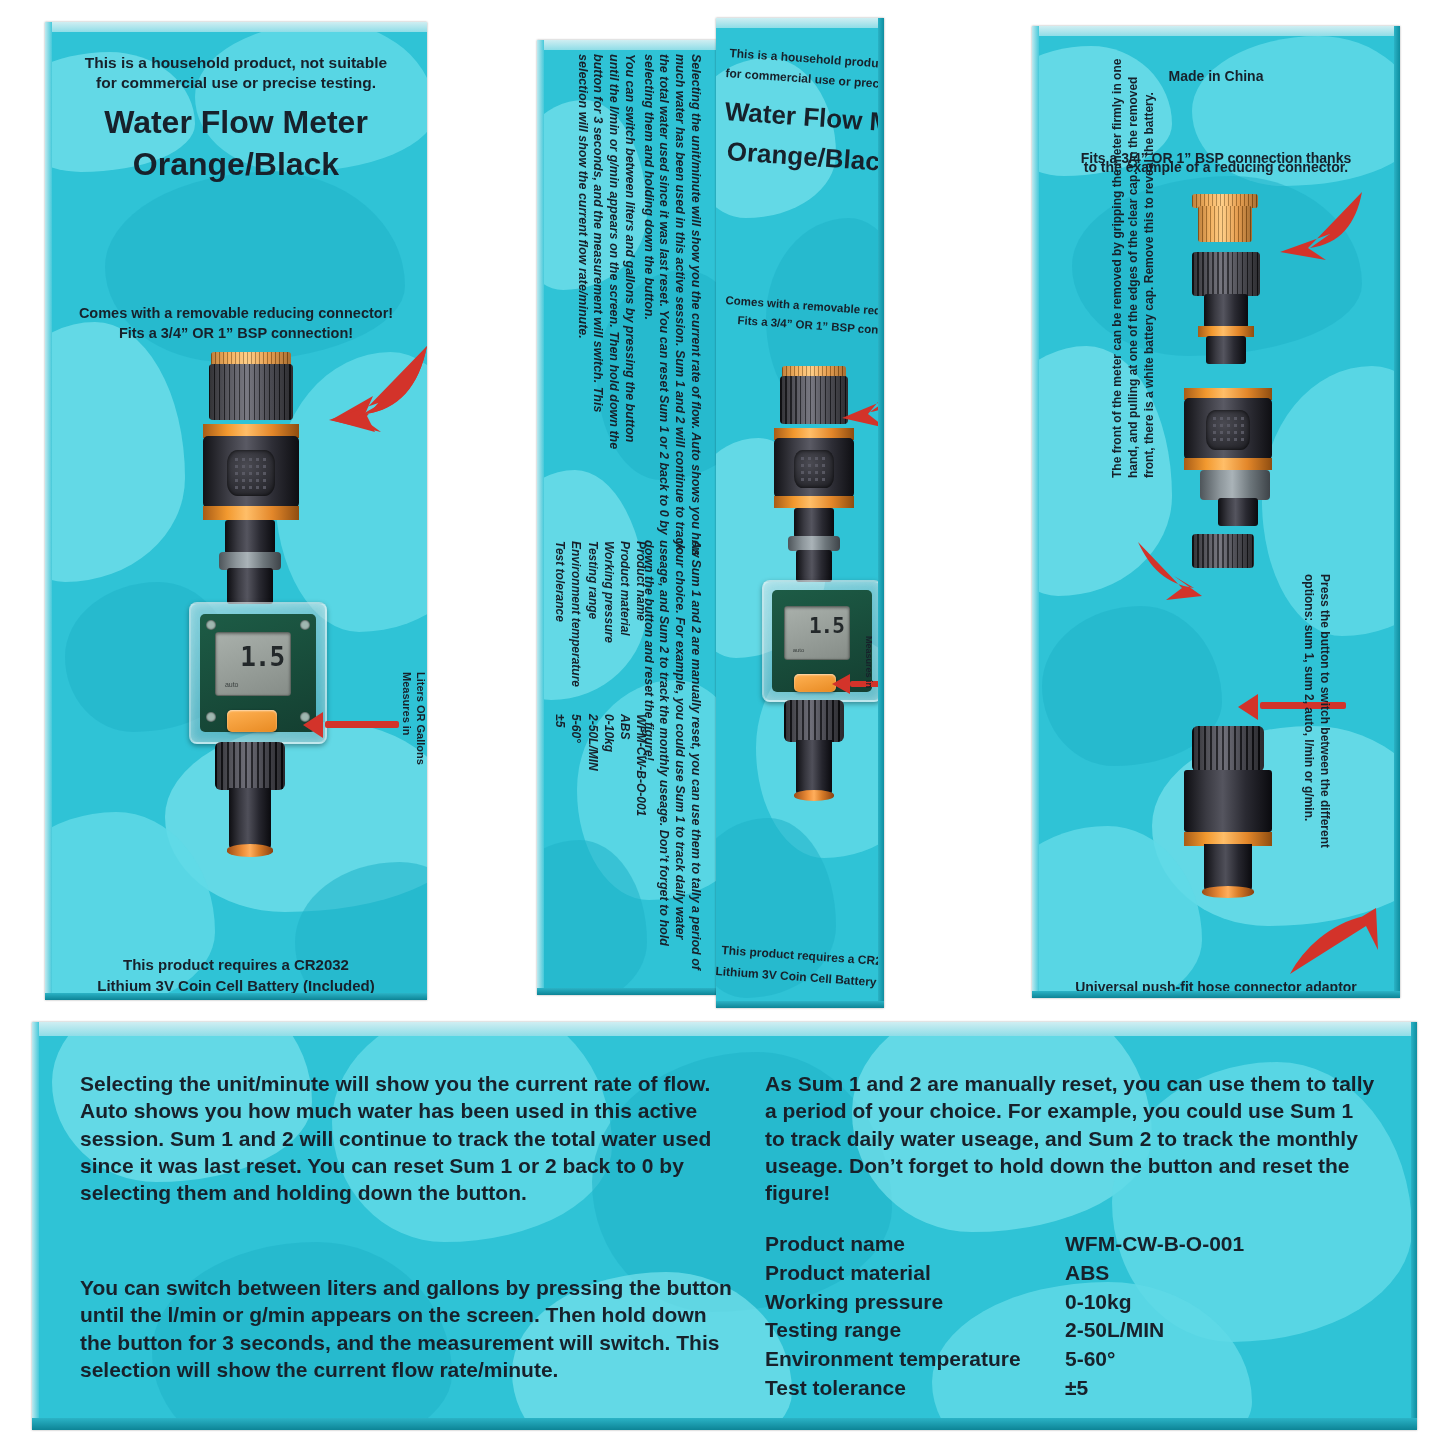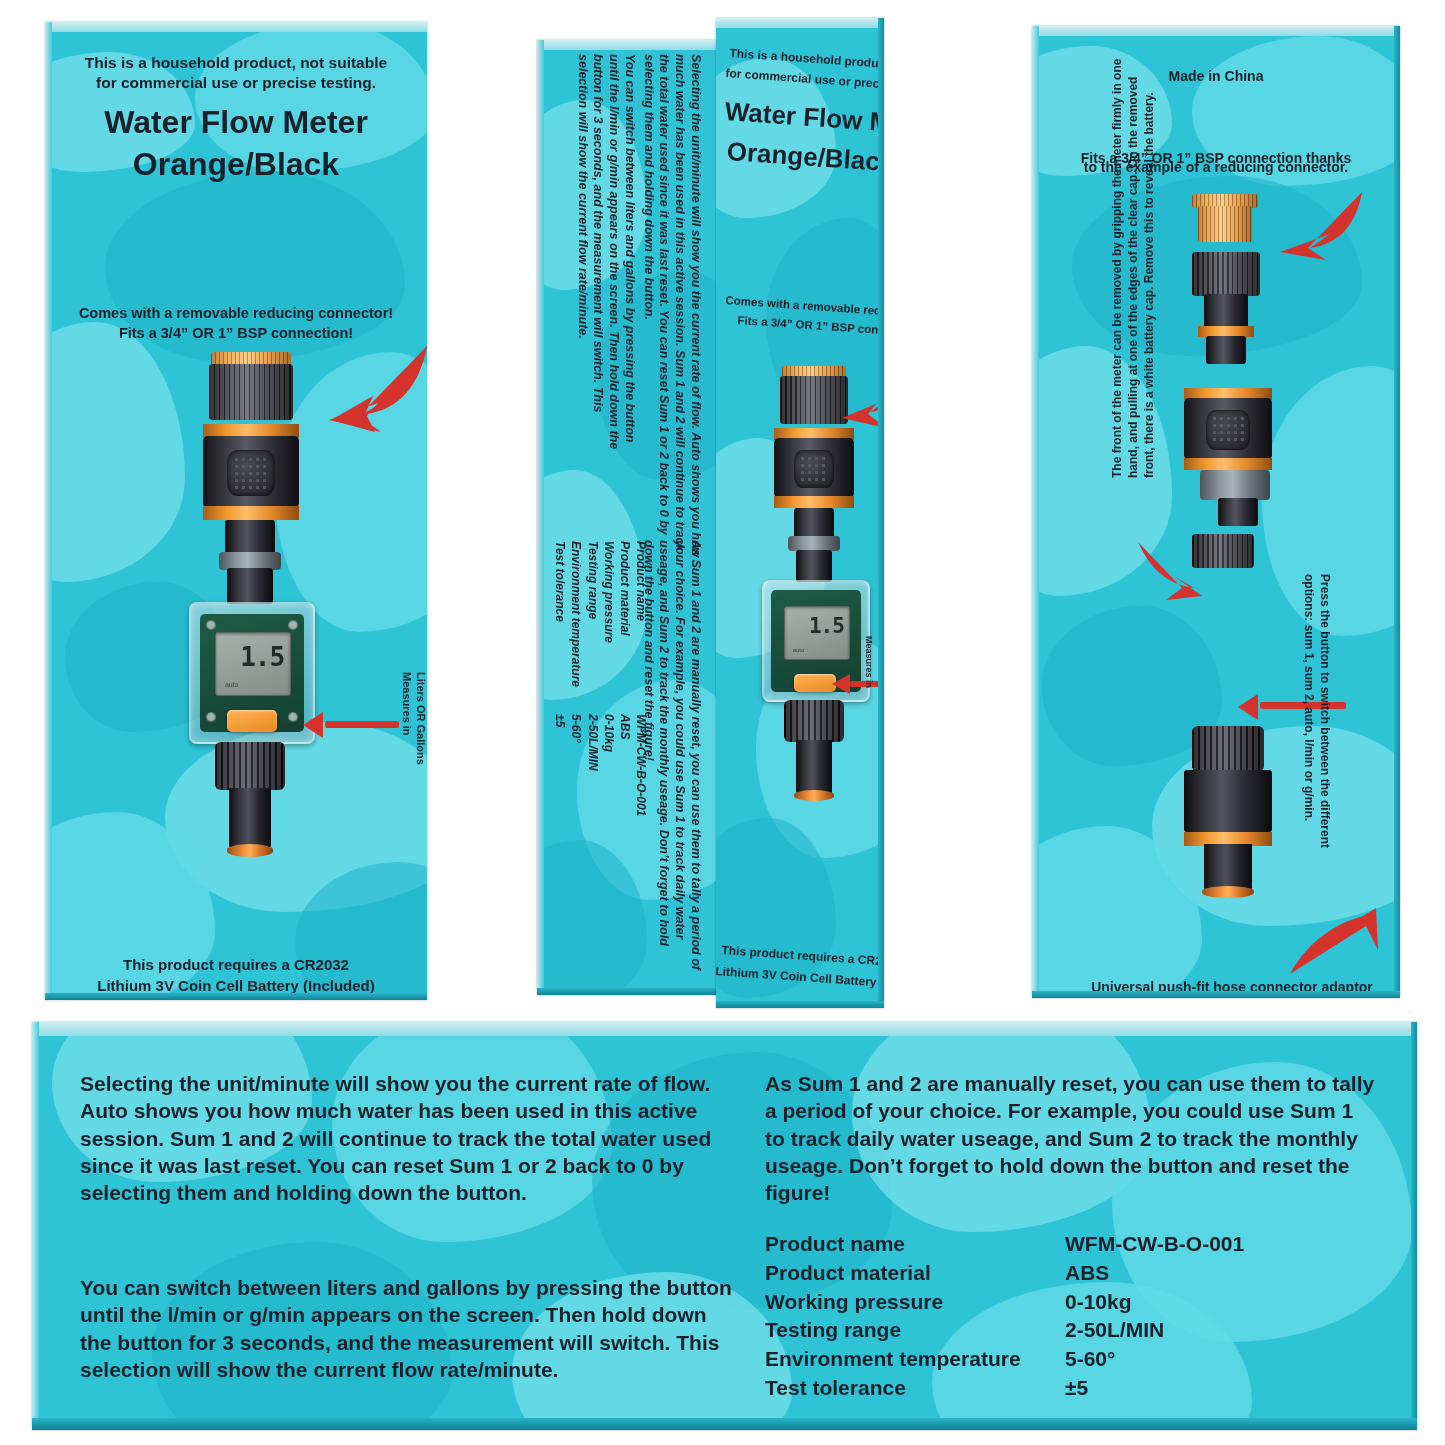--- a/index.html
+++ b/index.html
@@ -86,20 +86,21 @@
   .barrel{
     position:absolute;border-radius:3px;
     background:linear-gradient(90deg,#0d0d11,#3a3a42 25%,#55555f 44%,#2a2a32 70%,#0a0a0e);
   }
   .meterbody{
     position:absolute;border-radius:8px;
     background:linear-gradient(155deg,rgba(210,225,230,.55),rgba(120,140,150,.35));
     border:2px solid rgba(255,255,255,.45);
     box-shadow:inset 0 0 10px rgba(255,255,255,.35), 0 2px 5px rgba(0,0,0,.35);
     overflow:hidden;
+    padding-left:12px;
   }
   .pcb{
     position:absolute;inset:7%;
     background:linear-gradient(160deg,#1d5c46,#143f31);
     border-radius:5px;
   }
   .pcb .via{position:absolute;width:10px;height:10px;border-radius:50%;background:#9fb7b0;box-shadow:inset 0 0 2px #000;}
   .lcd{
     position:absolute;border-radius:3px;
     background:linear-gradient(160deg,#a9b0ab,#868d88);
@@ -431,21 +432,21 @@
       </div>
     <div class="barrel" style="left:152px;top:744px;width:88px;height:62px;"></div>
     <div class="band-orange" style="left:152px;top:806px;width:88px;height:14px;"></div>
     <div class="nipple" style="left:172px;top:818px;width:48px;height:48px;"></div>
     <div class="oring" style="left:170px;top:860px;width:52px;height:12px;"></div>
 
     <svg class="arrow-red" style="left:248px;top:880px;width:100px;height:72px;" viewBox="0 0 100 72">
       <path d="M10 68 C 24 42, 50 18, 84 10 L 60 24 L 96 2 L 98 44 L 86 20 Z" fill="#d3332a"></path>
     </svg>
 
-    <div class="txt center" style="left:0;top:953px;width:368px;font-size:14px;padding-left:16px;">Universal push-fit hose connector adaptor</div>
+    <div class="txt center" style="left:0;top:953px;width:368px;font-size:14px;">Universal push-fit hose connector adaptor</div>
 
     <div style="position:absolute;left:78px;top:452px;width:430px;transform-origin:0 0;transform:rotate(-90deg);">
       <div class="txt" style="position:relative;width:425px;font-size:12px;line-height:1.32;">The front of the meter can be removed by gripping the meter firmly in one hand, and pulling at one of the edges of the clear cap. On the removed front, there is a white battery cap. Remove this to reveal the battery.</div>
     </div>
 
     <div style="position:absolute;left:300px;top:548px;width:290px;transform-origin:0 0;transform:rotate(90deg);">
       <div class="txt" style="position:relative;width:285px;font-size:12px;line-height:1.32;">Press the button to switch between the different options: sum 1, sum 2, auto, l/min or g/min.</div>
     </div>
 
     <div class="edge-top"></div>

